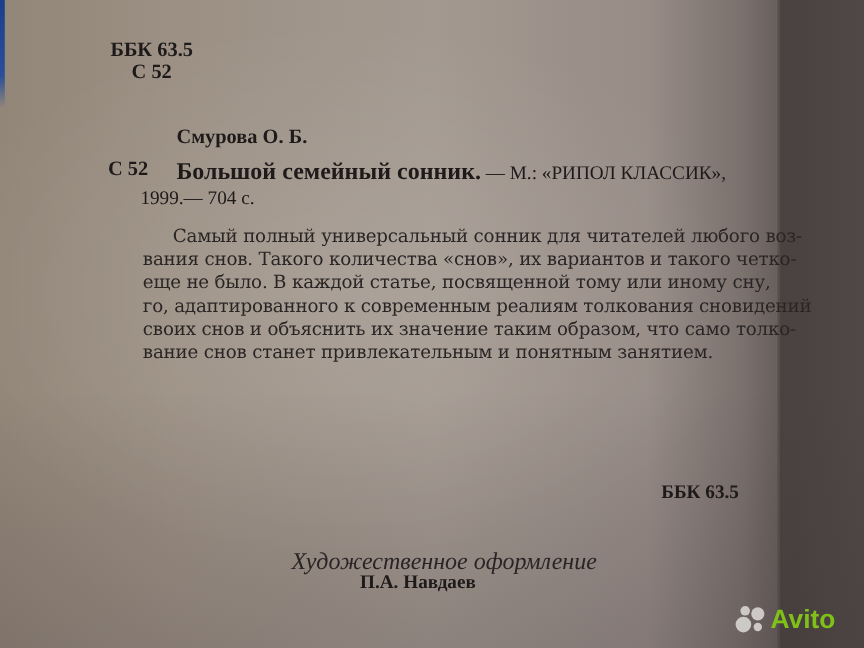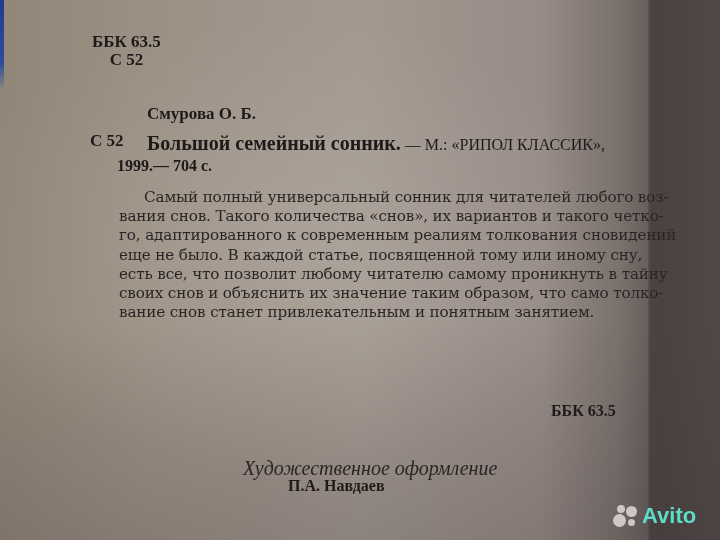--- a/index.html
+++ b/index.html
@@ -30,35 +30,35 @@
     position: absolute; left: 650px; top: 0; width: 70px; height: 540px;
     background: linear-gradient(90deg, rgba(60,52,50,0.65), rgba(75,68,66,0.5));
   }
   .txt { position: absolute; color: #1e1a1a; white-space: nowrap; text-align: right; }
   .bbk-top { left: 92px; top: 33px; font-weight: bold; font-size: 17px; line-height: 18px; text-align: center; }
   .bbk-top div { text-align: center; }
   .author { left: 147px; top: 104px; font-weight: bold; font-size: 17px; }
   .code { left: 90px; top: 131px; font-weight: bold; font-size: 17px; }
   .title-line { left: 147px; top: 132px; font-size: 16px; }
   .title-line .b { font-weight: bold; font-size: 20px; }
-  .pub2 { left: 117px; top: 157px; font-size: 16px; font-weight: bold; }
+  .pub2 { left: 117px; top: 157px; font-size: 16px; }
   .abstract {
     position: absolute; left: 119px; top: 188px; width: 500px;
     color: #2a2525; font-size: 15.2px; line-height: 19.2px;
     font-family: "DejaVu Serif", "Liberation Serif", serif;
     letter-spacing: -0.15px;
   }
   .abstract .line { white-space: nowrap; }
   .abstract .line.first { padding-left: 25px; text-align: center; }
   .bbk-bottom { left: 551px; top: 402px; font-weight: bold; font-size: 16px; }
   .credit-label { left: 243px; top: 457px; font-style: italic; font-size: 20px; color: #2a2424; }
-  .credit-name { left: 288px; top: 477px; font-weight: bold; font-size: 16px; }
+  .credit-name { left: 300px; top: 477px; font-weight: bold; font-size: 16px; }
   .watermark {
     position: absolute; left: 613px; top: 503px; display: flex; align-items: center; gap: 3px;
-    color: #5eead4; font-family: "Liberation Sans", "DejaVu Sans", sans-serif;
+    color: #84cc16; font-family: "Liberation Sans", "DejaVu Sans", sans-serif;
     font-weight: bold; font-size: 22px; opacity: 0.92;
   }
   .dots { position: relative; width: 26px; height: 22px; }
   .dots span { position: absolute; border-radius: 50%; background: #d6d2d0; }
 </style>
 </head>
 <body>
 
 <div class="photo"></div>
 <div class="left-edge"></div>
@@ -73,23 +73,22 @@
 <div class="txt author">Смурова О. Б.</div>
 <div class="txt code">С 52</div>
 <div class="txt title-line">
   <span class="b">Большой семейный сонник.</span><span> — М.: «РИПОЛ КЛАССИК»,</span>
 </div>
 <div class="txt pub2">1999.— 704 с.</div>
 
 <div class="abstract">
   <div class="line first">Самый полный универсальный сонник для читателей любого воз-</div>
   <div class="line">вания снов. Такого количества «снов», их вариантов и такого четко-</div>
+  <div class="line">еще не было. В каждой статье, посвященной тому или иному сну,</div>
   <div class="line">го, адаптированного к современным реалиям толкования сновидений</div>
-  <div class="line">еще не было. В каждой статье, посвященной тому или иному сну,</div>
-  <div class="line">есть все, что позволит любому читателю самому проникнуть в тайну</div>
   <div class="line">своих снов и объяснить их значение таким образом, что само толко-</div>
   <div class="line">вание снов станет привлекательным и понятным занятием.</div>
 </div>
 
 <div class="txt bbk-bottom">ББК 63.5</div>
 
 <div class="txt credit-label">Художественное оформление</div>
 <div class="txt credit-name">П.А. Навдаев</div>
 
 <div class="watermark">

